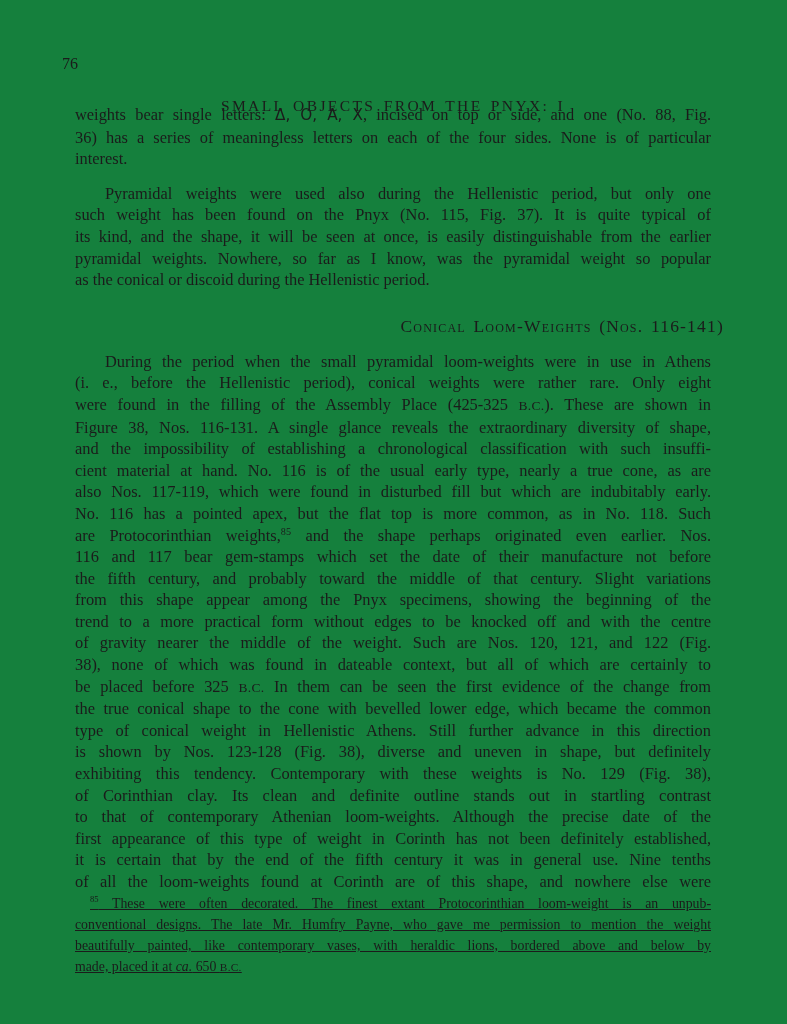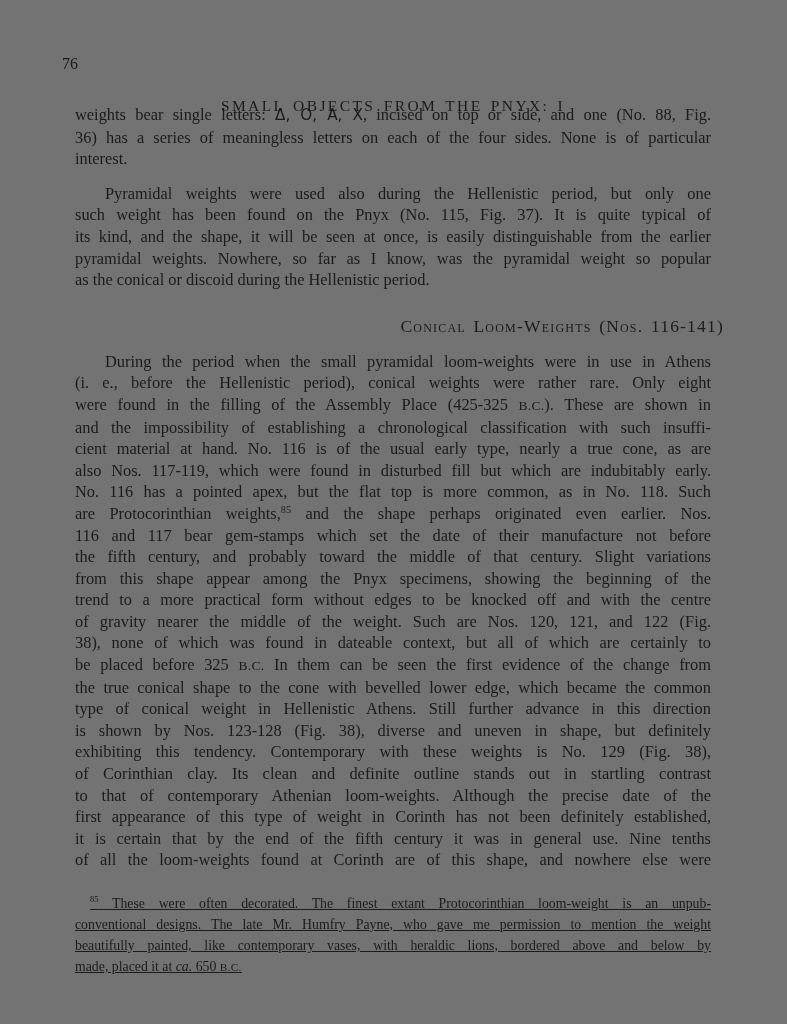--- a/index.html
+++ b/index.html
@@ -1,20 +1,20 @@
 <!DOCTYPE html>
 <html><head>
 <meta charset="utf-8">
 <style>
   html, body { margin: 0; padding: 0; background: #ffffff; }
   .page {
     position: relative;
     width: 787px;
     height: 1024px;
-    background: #737373;
+    background: #15803d;
     color: #1b1b1b;
     font-family: "Liberation Serif", serif;
     overflow: hidden;
   }
   .page-header {
     position: absolute;
     top: 54px;
     left: 62px;
     width: 662px;
     height: 20px;
@@ -93,20 +93,21 @@
         <div class="ln">such weight has been found on the Pnyx (No. 115, Fig. 37).  It is quite typical of</div>
         <div class="ln">its kind, and the shape, it will be seen at once, is easily distinguishable from the earlier</div>
         <div class="ln">pyramidal weights.  Nowhere, so far as I know, was the pyramidal weight so popular</div>
         <div class="ln last">as the conical or discoid during the Hellenistic period.</div>
       </div>
       <div class="section-heading">Conical Loom-Weights (Nos. 116-141)</div>
       <div class="paragraph">
         <div class="ln indent">During the period when the small pyramidal loom-weights were in use in Athens</div>
         <div class="ln">(i. e., before the Hellenistic period), conical weights were rather rare.  Only eight</div>
         <div class="ln"><span>were found in the filling of the Assembly Place (425-325 </span><span class="s-sc">B.C.</span><span>).  These are shown in</span></div>
+        <div class="ln">Figure 38, Nos. 116-131.  A single glance reveals the extraordinary diversity of shape,</div>
         <div class="ln">and the impossibility of establishing a chronological classification with such insuffi-</div>
         <div class="ln">cient material at hand.  No. 116 is of the usual early type, nearly a true cone, as are</div>
         <div class="ln">also Nos. 117-119, which were found in disturbed fill but which are indubitably early.</div>
         <div class="ln">No. 116 has a pointed apex, but the flat top is more common, as in No. 118.  Such</div>
         <div class="ln"><span>are Protocorinthian weights,</span><span class="s-sup">85</span><span> and the shape perhaps originated even earlier.  Nos.</span></div>
         <div class="ln">116 and 117 bear gem-stamps which set the date of their manufacture not before</div>
         <div class="ln">the fifth century, and probably toward the middle of that century.  Slight variations</div>
         <div class="ln">from this shape appear among the Pnyx specimens, showing the beginning of the</div>
         <div class="ln">trend to a more practical form without edges to be knocked off and with the centre</div>
         <div class="ln">of gravity nearer the middle of the weight.  Such are Nos. 120, 121, and 122 (Fig.</div>

